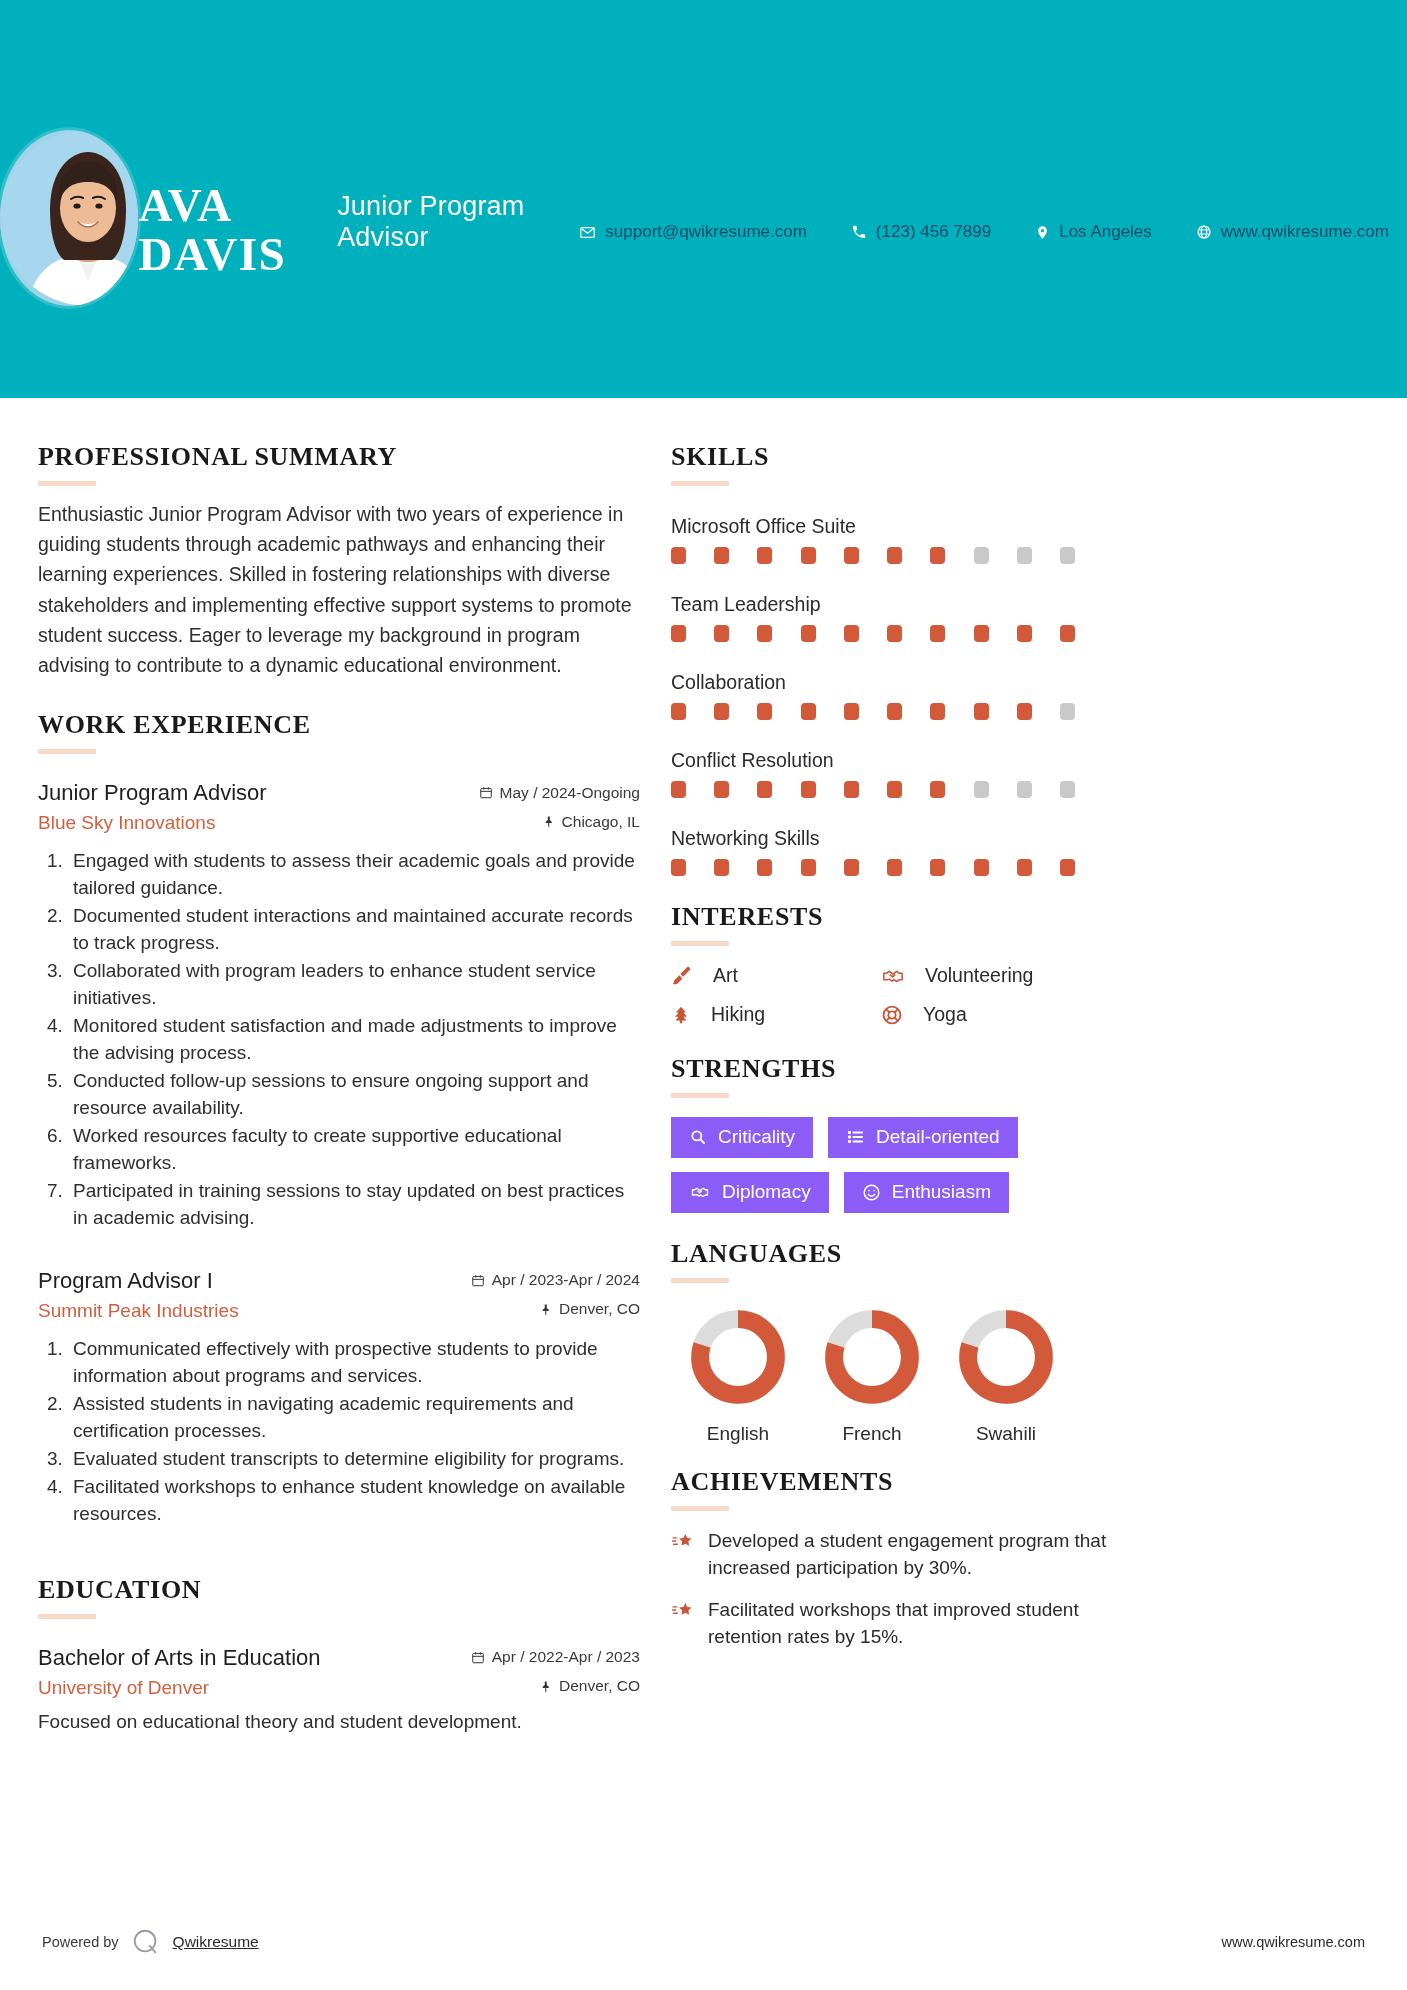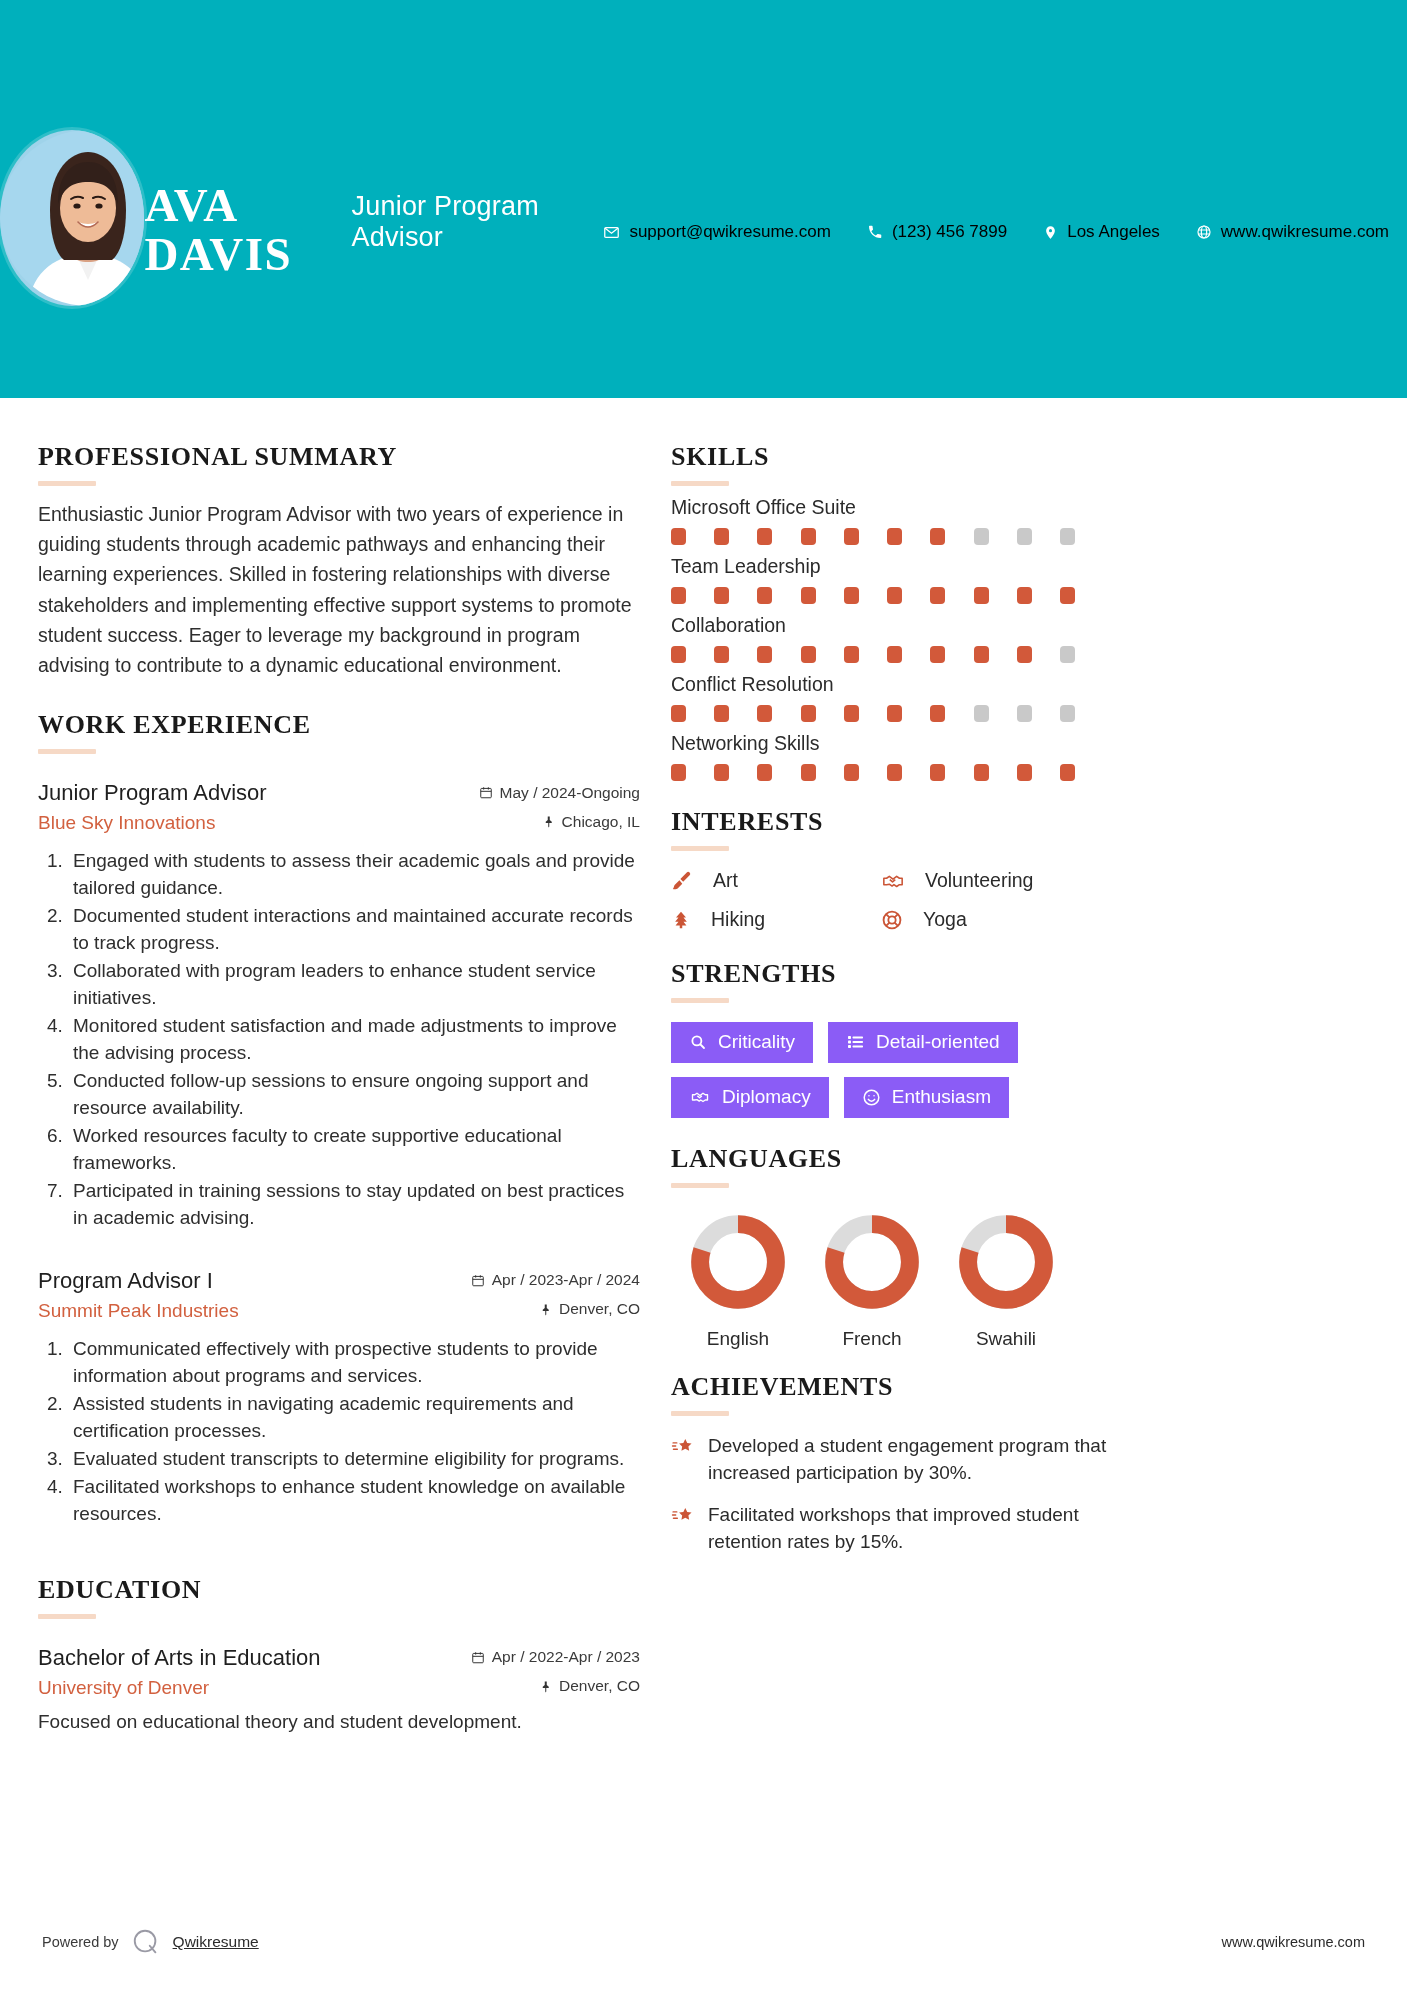--- a/index.html
+++ b/index.html
@@ -44,22 +44,22 @@
     font-size: 27px;
     color: #ffffff;
     font-weight: 400;
     margin-top: 8px;
     letter-spacing: 0.2px;
   }
   .contact-row {
     margin-top: 28px;
     display: flex;
     align-items: center;
-    gap: 0px;
-    color: #000000;
+    gap: 8px;
+    color: #0c4a6e;
     font-size: 17px;
   }
   .contact-item {
     display: flex;
     align-items: center;
     gap: 9px;
     padding: 0 18px;
     white-space: nowrap;
   }
   .contact-item svg { display:block; }
@@ -141,21 +141,21 @@
   .bullets li { margin-bottom: 1px; padding-left: 5px; }
   .edu-note {
     margin-top: 12px;
     font-size: 19px;
     color: #2e2e2e;
   }
   .spacer-lg { height: 46px; }
   .spacer-md { height: 30px; }
 
   
-  .skill { margin-top: 10px; }
+  .skill { margin-top: 29px; }
   .skill-name {
     font-size: 19.5px;
     color: #2b2b2b;
     margin-bottom: 9px;
   }
   .dots {
     display: flex;
     gap: 0;
     justify-content: space-between;
     width: 404px;

